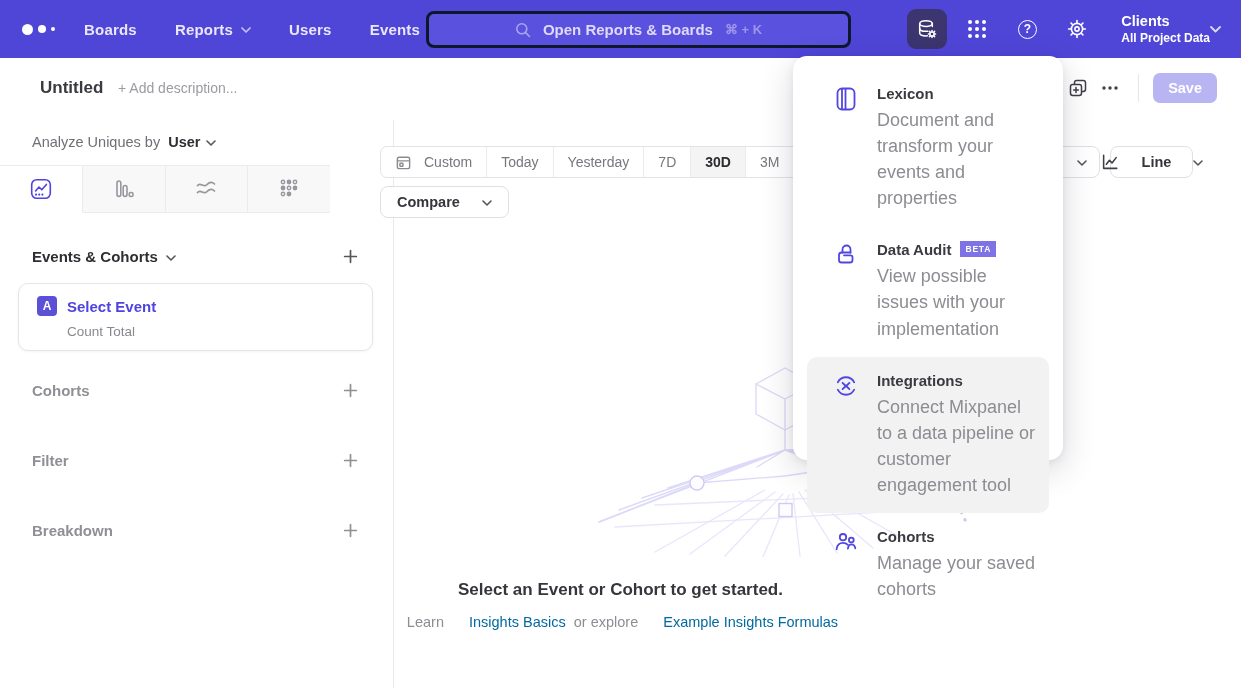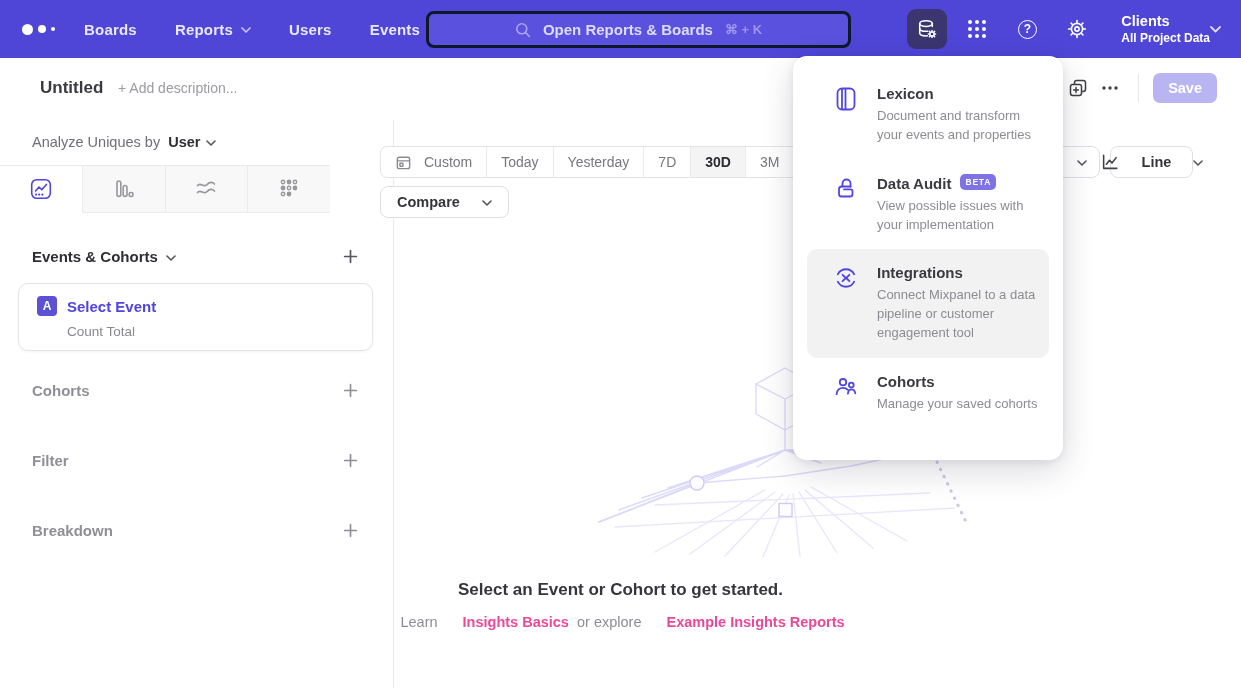--- a/index.html
+++ b/index.html
@@ -125,44 +125,44 @@
   .ctl-btn .chev { color: #55555b; margin-top: 2px; }
   .compare-btn { left: 50px; top: 66px; padding: 0 16px; }
   .hidden-btn { left: 700px; top: 26px; width: 70px; justify-content: flex-end; padding-right: 12px; z-index: 9; }
   .line-btn { left: 780px; top: 26px; width: 83px; }
 
   .watermark { position: absolute; left: 255px; top: 242px; z-index: 1; pointer-events: none; }
 
   .empty-state { position: absolute; left: 0; right: 330px; top: 460px; text-align: center; z-index: 2; }
   .empty-title { font-size: 17px; font-weight: 700; color: #35353b; }
   .empty-links { margin-top: 14px; font-size: 14.5px; color: #8d8d93; }
-  .empty-links a { color: #ec4899; font-weight: 700; text-decoration: none; cursor: pointer; padding-left: 17px; }
+  .empty-links a { color: #0369a1; font-weight: 400; text-decoration: none; cursor: pointer; padding-left: 17px; }
   .empty-links span { margin: 0 4px; }
 
   
   .menu-panel {
     position: absolute; left: 793px; top: 56px; width: 270px; height: 404px;
     background: #fff; border-radius: 14px; z-index: 60;
     box-shadow: 0 10px 34px rgba(20,20,50,.16), 0 2px 8px rgba(20,20,50,.08);
     padding-top: 14px;
   }
   .menu-item {
     margin: 0 14px; padding: 15px 10px 15px 26px; border-radius: 10px;
     display: flex; gap: 18px; cursor: pointer; align-items: flex-start;
   }
   .menu-item.hover { background: #f2f2f3; }
   .menu-icon { color: #5246e0; flex: 0 0 26px; margin-top: 1px; }
   .menu-texts { width: 184px; }
   .menu-title-row { display: flex; align-items: center; gap: 9px; }
   .menu-title { font-size: 15px; font-weight: 700; color: #3a3a40; }
   .beta-badge {
     background: #7d73e4; color: #fff; font-size: 8.5px; font-weight: 700; letter-spacing: .8px;
-    border-radius: 5px; padding: 3px 5px; transform: translateY(-1px);
-  }
-  .menu-desc { margin-top: 5px; font-size: 13px; line-height: 1.45; color: #8c8c92; }
+    border-radius: 0; padding: 3px 5px; transform: translateY(-1px);
+  }
+  .menu-desc { margin-top: 5px; font-size: 18px; line-height: 1.45; color: #8c8c92; }
 </style>
 </head>
 <body>
 
 <div class="navbar">
   <div class="logo">
       <i></i>
       <i></i>
       <i></i>
     </div>
@@ -480,21 +480,21 @@
       <path d="M352 100L383 164" stroke="#cbc7f1" stroke-width="3" stroke-linecap="round" stroke-dasharray="0.5 7.5"></path>
     </svg>
   </div>
 
   <div class="empty-state">
     <div class="empty-title">Select an Event or Cohort to get started.</div>
     <div class="empty-links">
       <span>Learn</span>
       <a>Insights Basics</a>
       <span>or explore</span>
-      <a>Example Insights Reports</a>
+      <a>Example Insights Formulas</a>
     </div>
   </div>
 </div>
 
 <div class="menu-panel">
 
   <div class="menu-item">
     <span class="menu-icon">
       <svg width="26" height="26" viewBox="0 0 26 26" fill="none" stroke="currentColor" stroke-width="1.8" stroke-linejoin="round">
         <rect x="4.5" y="2.5" width="17" height="21" rx="4.5"></rect>

